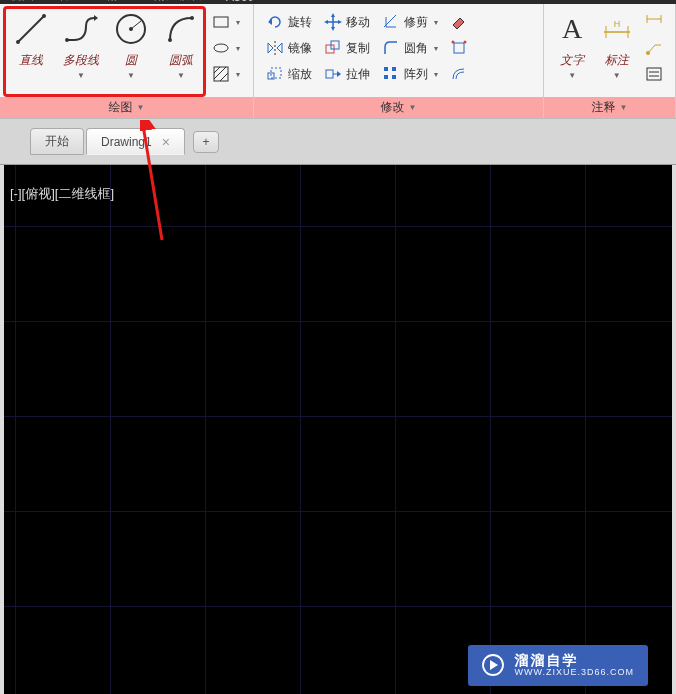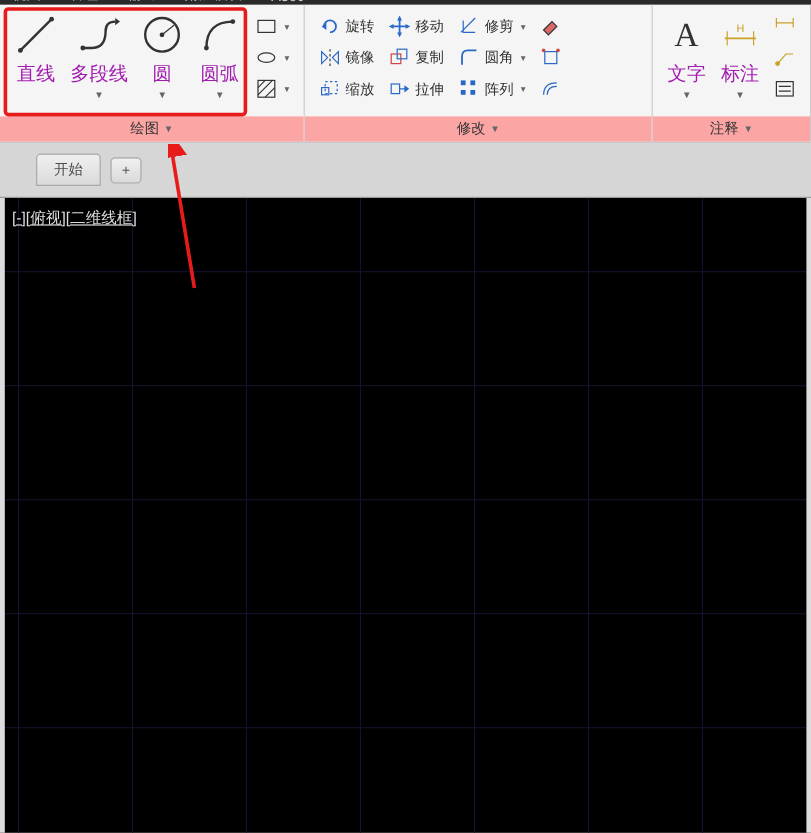--- a/index.html
+++ b/index.html
@@ -74,21 +74,21 @@
       cursor: pointer;
     }
     .big-btn .icon-area {
       width: 38px;
       height: 38px;
       display: flex;
       align-items: center;
       justify-content: center;
       margin-bottom: 4px;
     }
-    .big-btn .label { color: #a21caf; font-size: 16px; white-space: nowrap; }
+    .big-btn .label { color: #7f1d1d; font-size: 12px; white-space: nowrap; font-style: italic; }
     .big-btn .drop { font-size: 8px; color: #666; margin-top: 2px; }
     .small-col { display: flex; flex-direction: column; gap: 2px; padding: 2px; }
     .small-btn {
       display: flex;
       align-items: center;
       gap: 4px;
       padding: 3px 4px;
       font-size: 12px;
       color: #333;
       cursor: pointer;
@@ -153,25 +153,24 @@
       background-image:
         linear-gradient(#141432 1px, transparent 1px),
         linear-gradient(90deg, #141432 1px, transparent 1px);
       background-size: 95px 95px;
       background-position: -84px -34px;
       border-left: 4px solid #ddd;
       border-right: 4px solid #ddd;
     }
     .view-label {
       position: absolute;
-      top: 8px;
+      top: 20px;
       left: 6px;
       color: #ddd;
       font-size: 13px;
-      text-decoration: underline;
     }
     .arrow {
       position: absolute;
       left: 140px;
       top: 120px;
       z-index: 20;
       pointer-events: none;
     }
     .watermark {
       position: absolute;
@@ -478,27 +477,43 @@
       <span>注释</span>
       <span class="drop">▼</span>
     </div>
   </div>
 </div>
 
 <div class="tab-strip">
   <div class="tab">
     <span>开始</span>
   </div>
+  <div class="tab active">
+    <span>Drawing1</span>
+    <span class="close">×</span>
+  </div>
   <div class="newtab">
     <span>+</span>
   </div>
 </div>
 
 <div class="canvas-area">
   <div class="view-label">[-][俯视][二维线框]</div>
+  <div class="watermark">
+    <div class="logo">
+      <svg width="22" height="22">
+          <circle cx="11" cy="11" r="10" fill="none" stroke="#fff" stroke-width="1.8"></circle>
+          <polygon points="8,6 8,16 16,11" fill="#fff"></polygon>
+        </svg>
+    </div>
+    <div class="text-col">
+      <span class="main">溜溜自学</span>
+      <span class="sub">WWW.ZIXUE.3D66.COM</span>
+    </div>
+  </div>
 </div>
 
 <svg class="arrow" width="40" height="130">
   <defs>
     <marker id="ah" markerWidth="8" markerHeight="8" refX="2" refY="4" orient="auto">
       <polygon points="0,0 8,4 0,8" fill="#e81b1b"></polygon>
     </marker>
   </defs>
   <line x1="22" y1="120" x2="3" y2="5" stroke="#e81b1b" stroke-width="3" marker-end="url(#ah)"></line>
 </svg>

